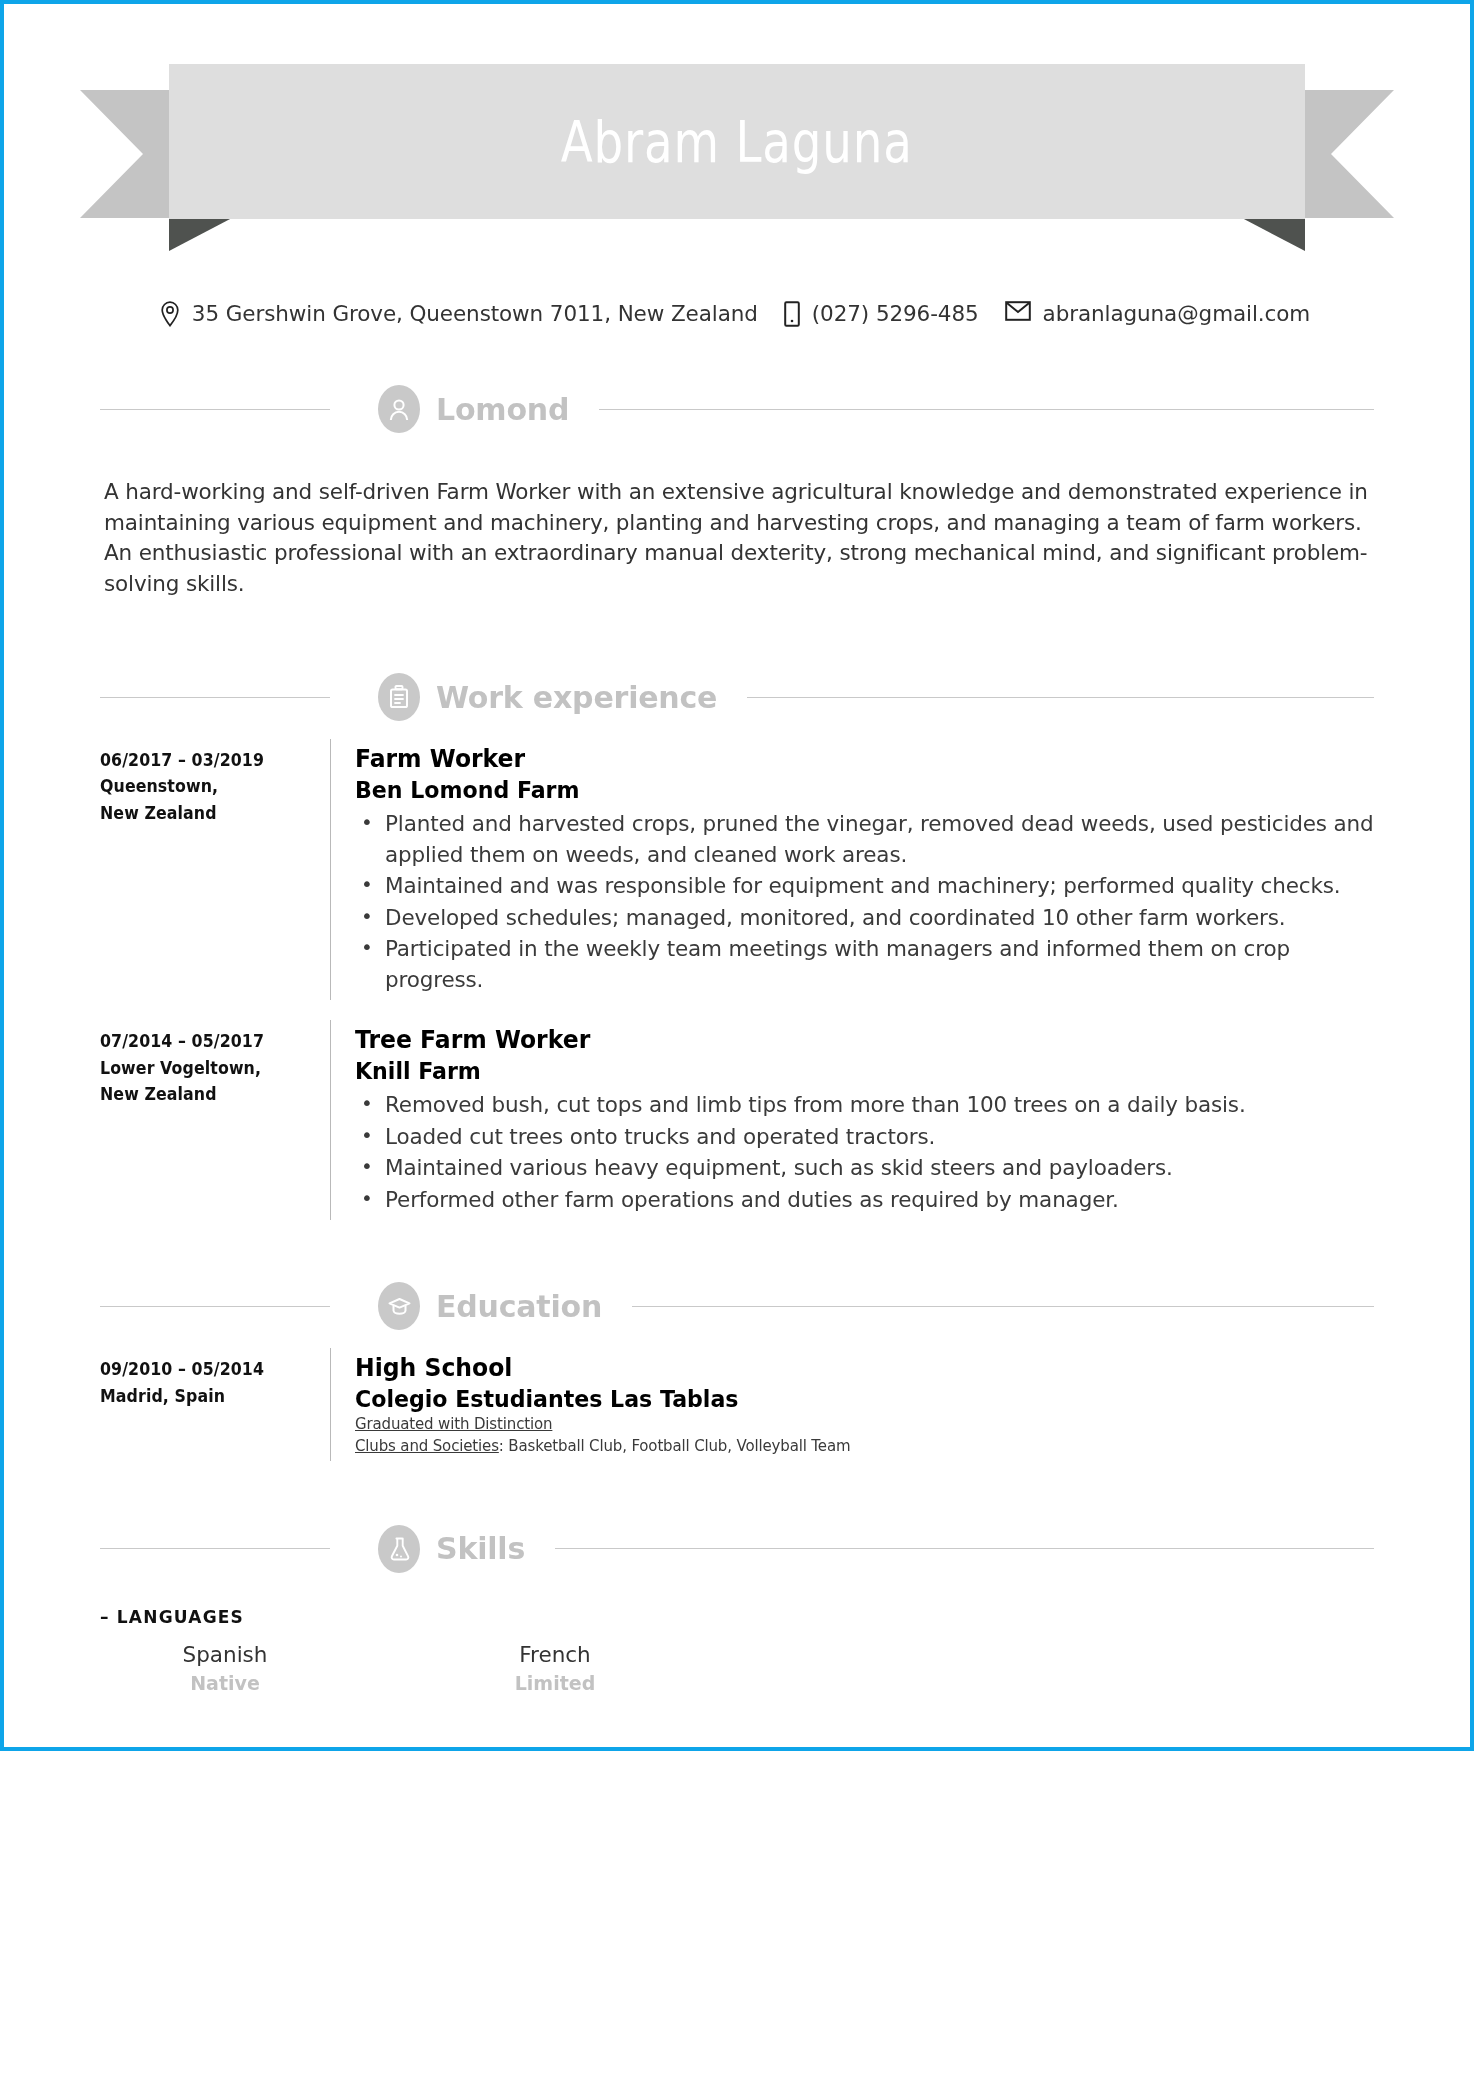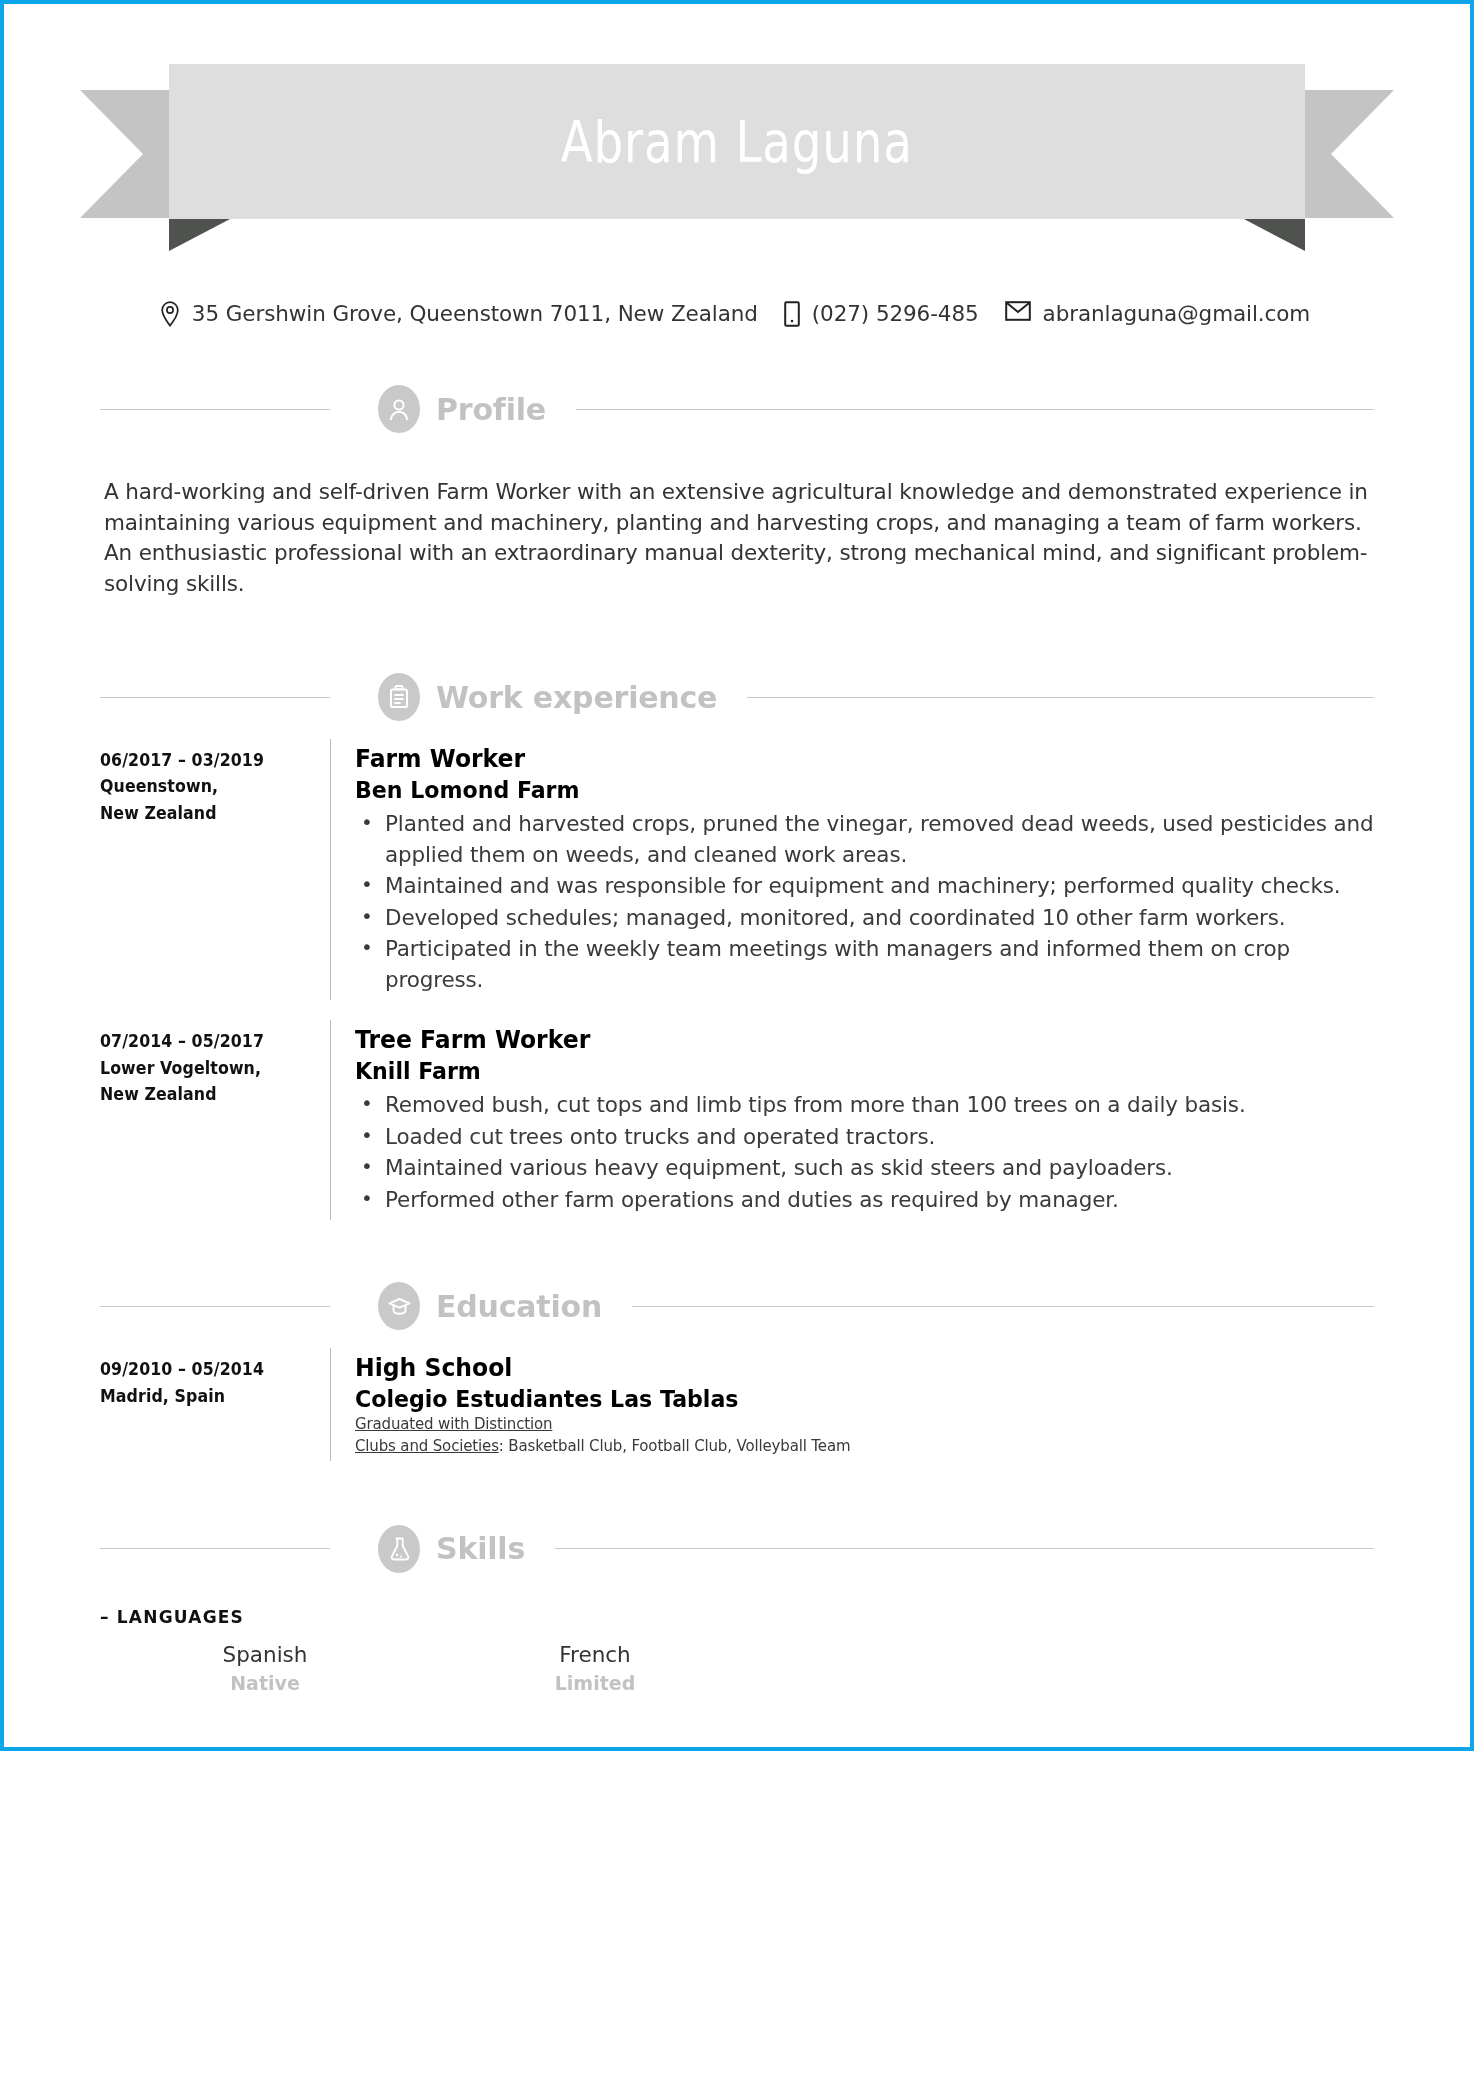--- a/index.html
+++ b/index.html
@@ -227,21 +227,21 @@
   .lang-head {
     margin: 34px 0 8px 96px;
     font-size: 17px;
     font-weight: bold;
     color: #111111;
     letter-spacing: 1.2px;
   }
   .lang-row {
     display: flex;
     margin-top: 12px;
-    padding-left: 96px;
+    padding-left: 56px;
   }
   .lang-col {
     width: 330px;
     flex: 0 0 330px;
     text-align: center;
   }
   .lang-name {
     font-size: 21.5px;
     color: #333333;
     line-height: 1.45;
@@ -301,21 +301,21 @@
   <div class="sp-1"></div>
 
   <div class="section-head">
     <div class="rule-left"></div>
     <div class="sh-icon">
       <svg width="24" height="26" viewBox="0 0 24 26">
             <circle cx="12" cy="9" r="4.6" fill="none" stroke="#fff" stroke-width="2"></circle>
             <path d="M3.8 24c0-4.6 3.7-8.2 8.2-8.2s8.2 3.6 8.2 8.2" fill="none" stroke="#fff" stroke-width="2"></path>
           </svg>
     </div>
-    <div class="sh-title">Profile</div>
+    <div class="sh-title">Lomond</div>
     <div class="rule-right"></div>
   </div>
 
   <div class="profile-text">A hard-working and self-driven Farm Worker with an extensive agricultural knowledge and demonstrated experience in maintaining various equipment and machinery, planting and harvesting crops, and managing a team of farm workers. An enthusiastic professional with an extraordinary manual dexterity, strong mechanical mind, and significant problem-solving skills.</div>
 
   <div class="sp-2"></div>
 
   <div class="section-head">
     <div class="rule-left"></div>
     <div class="sh-icon">

